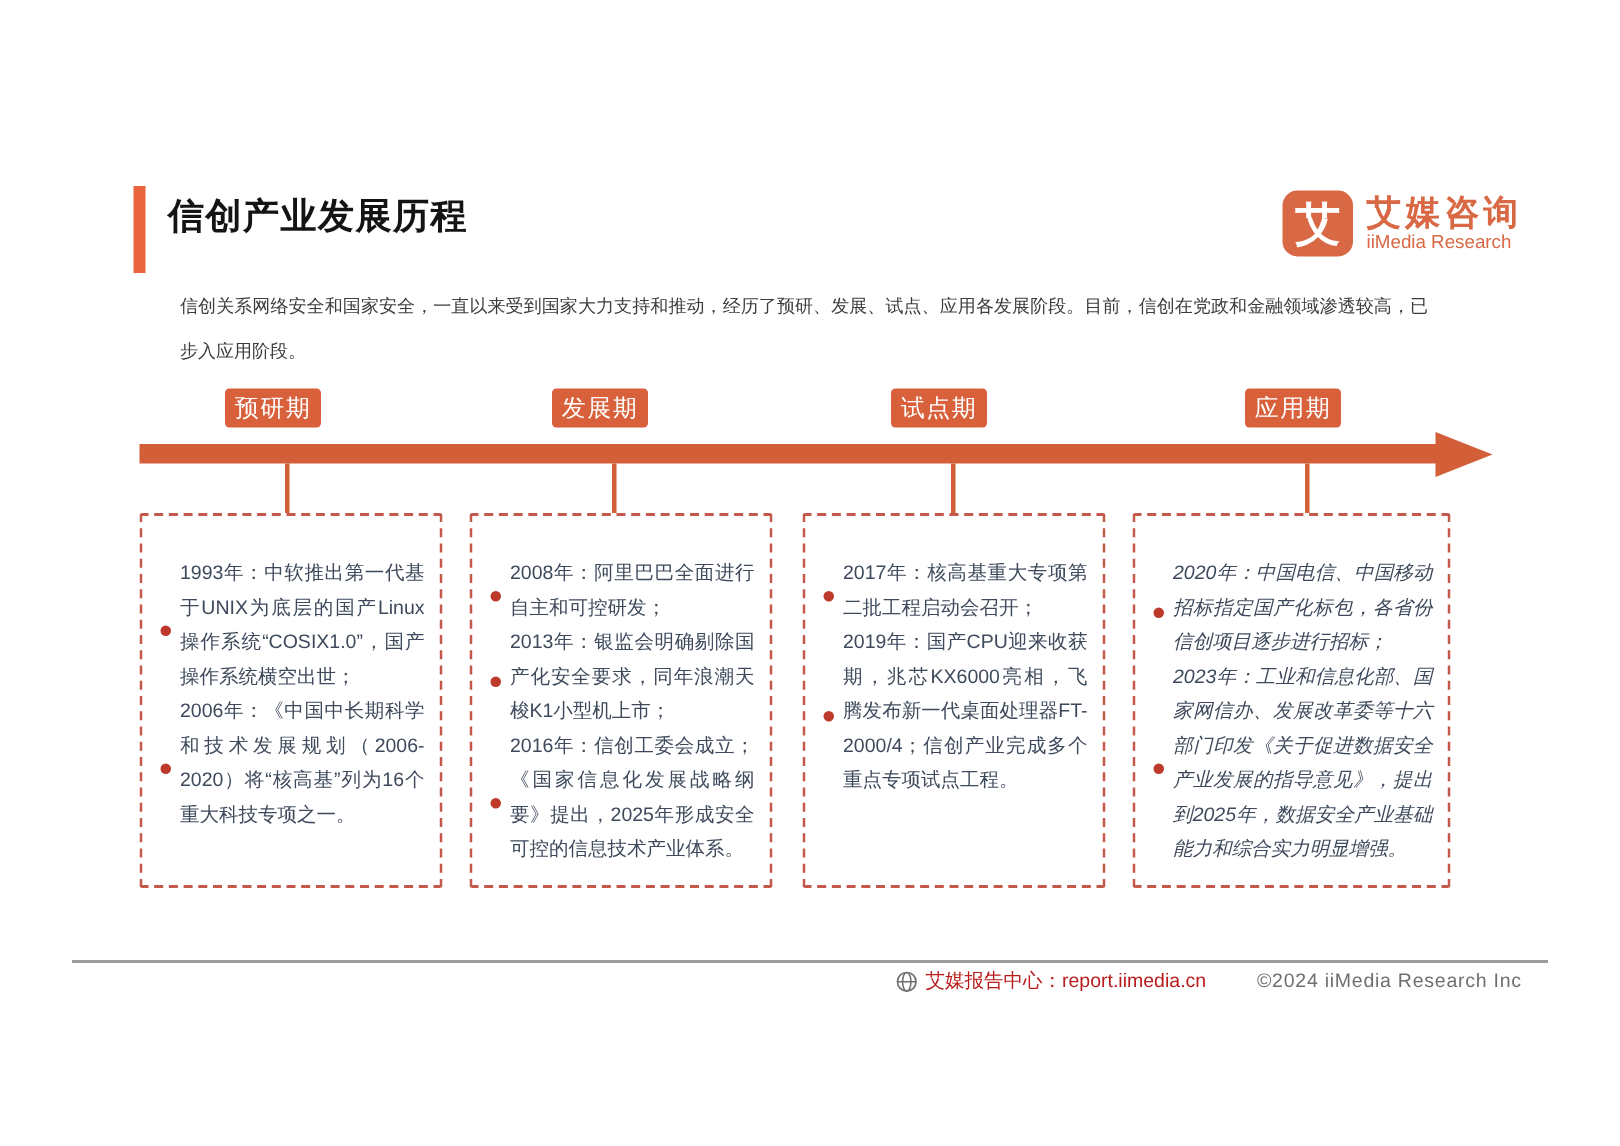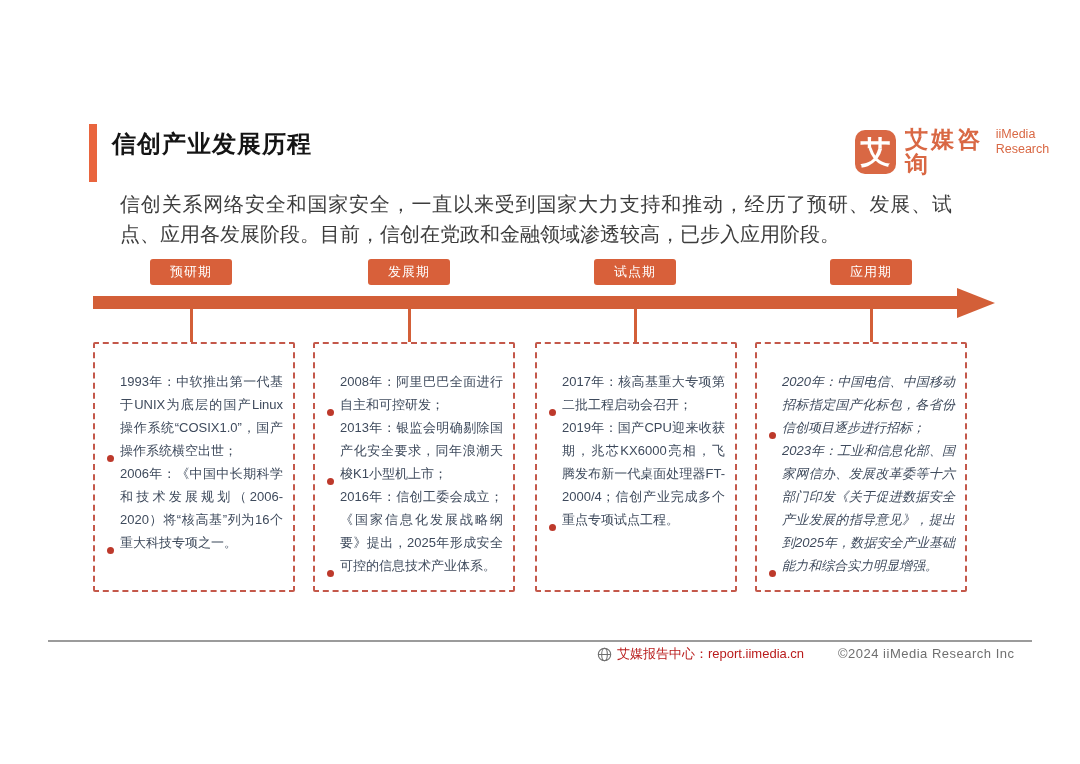--- a/index.html
+++ b/index.html
@@ -5,40 +5,40 @@
   html,body{margin:0;padding:0;background:#fff;}
   .canvas{position:relative;width:1080px;height:764px;background:#ffffff;
     font-family:"Liberation Sans","DejaVu Sans",sans-serif;overflow:hidden;}
 
   
   .accent-bar{position:absolute;left:89px;top:124px;width:8px;height:58px;background:#E9653E;}
   .page-title{position:absolute;left:112px;top:128px;font-size:24px;font-weight:bold;color:#141414;letter-spacing:1px;}
   .logo{position:absolute;left:855px;top:127px;display:flex;align-items:center;gap:9px;}
   .logo-mark{width:47px;height:44px;background:#D96844;border-radius:10px;color:#fff;
     font-size:30px;font-weight:bold;display:flex;align-items:center;justify-content:center;}
-  .logo-text{display:flex;flex-direction:row;justify-content:center;}
+  .logo-text{display:flex;flex-direction:column;justify-content:center;}
   .logo-cn{font-size:23px;font-weight:bold;color:#D96844;letter-spacing:3px;line-height:25px;}
   .logo-en{font-size:12.5px;color:#D96844;line-height:15px;}
 
   
-  .intro{position:absolute;left:120px;top:189px;width:832px;font-size:20px;line-height:30px;
+  .intro{position:absolute;left:120px;top:189px;width:832px;font-size:12px;line-height:30px;
     color:#3c3c3c;text-align:justify;}
 
   
-  .stage-label{position:absolute;top:259px;width:82px;height:26px;background:#D8603A;color:#fff;
-    font-size:13px;display:flex;align-items:center;justify-content:center;border-radius:3px;letter-spacing:1px;}
+  .stage-label{position:absolute;top:259px;width:64px;height:26px;background:#D8603A;color:#fff;
+    font-size:16px;display:flex;align-items:center;justify-content:center;border-radius:3px;letter-spacing:1px;}
   .tl-bar{position:absolute;left:93px;top:296px;width:866px;height:13px;background:#D35F38;}
   .tl-head{position:absolute;left:957px;top:288px;width:0;height:0;
     border-left:38px solid #D35F38;border-top:15px solid transparent;border-bottom:15px solid transparent;}
   .tl-tick{position:absolute;top:309px;width:3px;height:33px;background:#D35F38;}
 
   
   .stage-box{position:absolute;top:342px;height:250px;border:2px dashed #C4584A;border-radius:2px;
     box-sizing:border-box;padding:26px 10px 0 12px;background:#fff;}
-  .item{display:flex;align-items:flex-end;}
+  .item{display:flex;align-items:center;}
   .dot{flex:0 0 7px;width:7px;height:7px;border-radius:50%;background:#BD392B;margin:8px 6px 0 0;}
   .item-text{font-size:13px;line-height:23px;color:#3E4A5C;text-align:justify;}
 
   
   .footer-line{position:absolute;left:48px;top:640px;width:984px;height:2px;background:#9b9b9b;}
   .footer-center{position:absolute;left:597px;top:645px;display:flex;align-items:center;gap:5px;
     color:#b91c1c;font-size:13px;}
   .footer-right{position:absolute;left:838px;top:646px;color:#6f6f6f;font-size:13px;letter-spacing:0.5px;}
   .globe{display:inline-flex;align-items:center;}
 </style>

